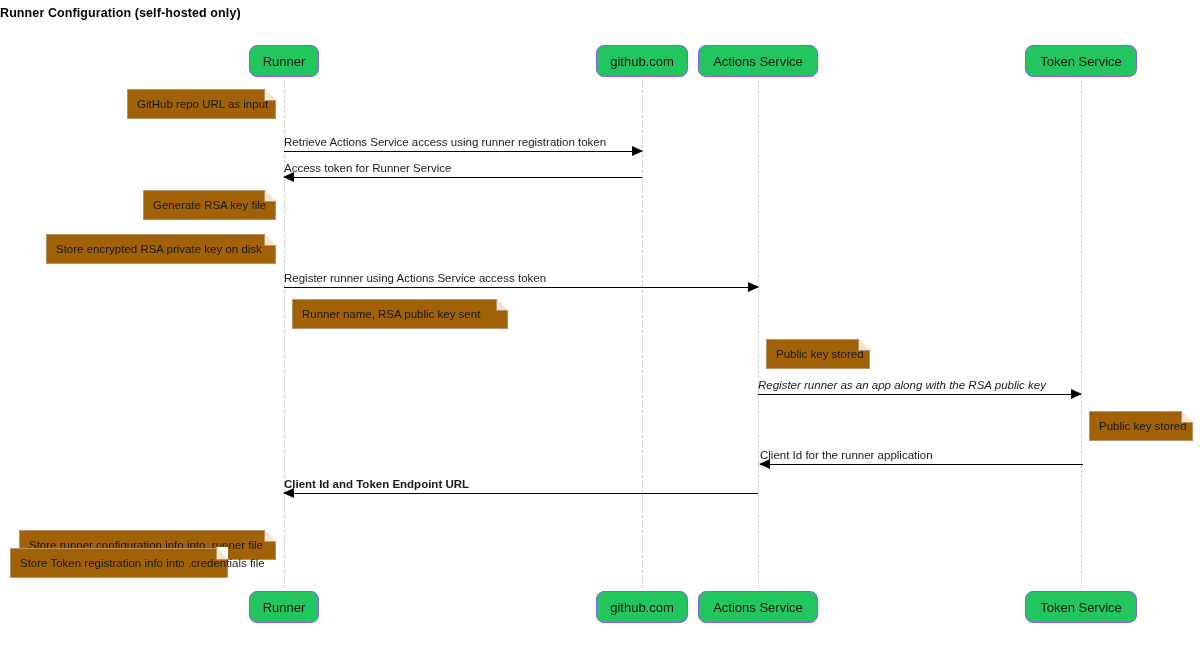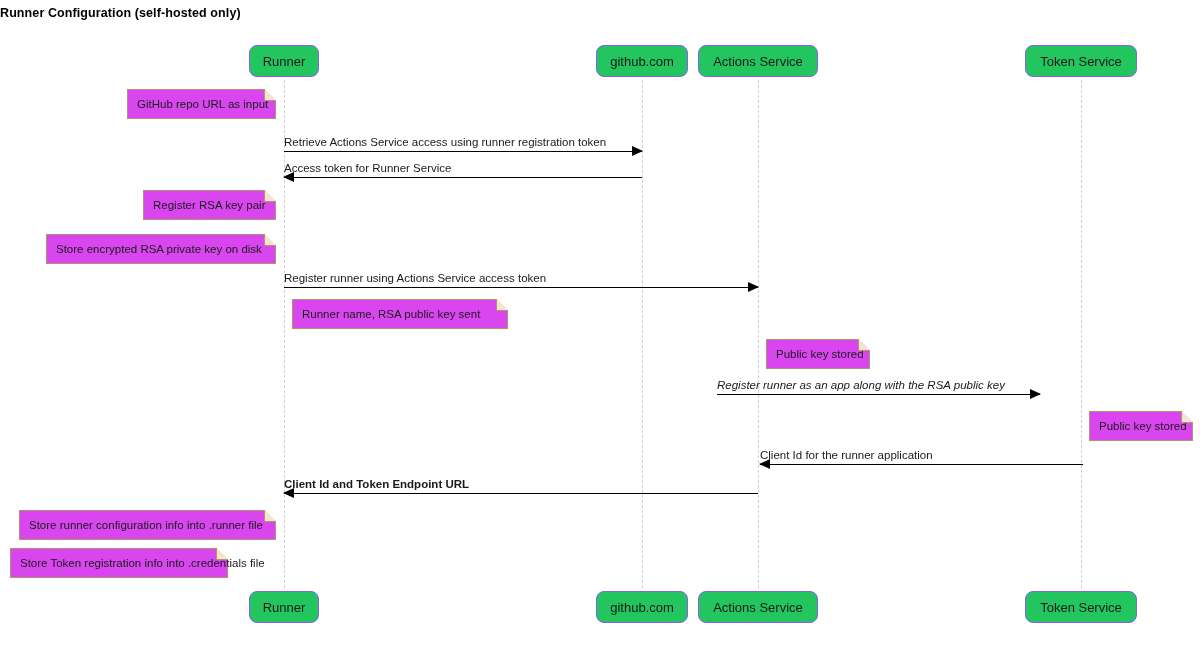--- a/index.html
+++ b/index.html
@@ -52,21 +52,21 @@
     justify-content: center;
     font-size: 13px;
     color: #1a1a1a;
     box-sizing: border-box;
     white-space: nowrap;
   }
 
   
   .note {
     position: absolute;
-    background: #d946ef;
+    background: #a16207;
     border: 1px solid #b8936a;
     box-sizing: border-box;
     height: 30px;
     display: flex;
     align-items: center;
     padding-left: 9px;
     padding-right: 14px;
     font-size: 11.5px;
     color: #1a1a1a;
     white-space: nowrap;
@@ -180,21 +180,21 @@
       <div class="msg left" style="left: 284px; top: 177px; width: 358px;">
         <div class="line"></div>
         <div class="head"></div>
         <div class="label">Access token for Runner Service</div>
       </div>
       <div class="msg right" style="left: 284px; top: 287px; width: 474px;">
         <div class="line"></div>
         <div class="head"></div>
         <div class="label">Register runner using Actions Service access token</div>
       </div>
-      <div class="msg right" style="left: 717px; top: 394px; width: 323px; font-style: italic;">
+      <div class="msg right" style="left: 758px; top: 394px; width: 323px; font-style: italic;">
         <div class="line"></div>
         <div class="head"></div>
         <div class="label">Register runner as an app along with the RSA public key</div>
       </div>
       <div class="msg left" style="left: 760px; top: 464px; width: 323px;">
         <div class="line"></div>
         <div class="head"></div>
         <div class="label">Client Id for the runner application</div>
       </div>
       <div class="msg left" style="left: 284px; top: 493px; width: 474px; font-weight: bold;">
@@ -202,40 +202,40 @@
         <div class="head"></div>
         <div class="label">Client Id and Token Endpoint URL</div>
       </div>
     </div>
   <div id="notes-layer">
       <div class="note" style="left: 127px; top: 89px; width: 149px;">
         <span>GitHub repo URL as input</span>
         <span class="fold"></span>
       </div>
       <div class="note" style="left: 143px; top: 190px; width: 133px;">
-        <span>Register RSA key pair</span>
+        <span>Generate RSA key file</span>
         <span class="fold"></span>
       </div>
       <div class="note" style="left: 46px; top: 234px; width: 230px;">
         <span>Store encrypted RSA private key on disk</span>
         <span class="fold"></span>
       </div>
       <div class="note" style="left: 292px; top: 299px; width: 216px;">
         <span>Runner name, RSA public key sent</span>
         <span class="fold"></span>
       </div>
       <div class="note" style="left: 766px; top: 339px; width: 104px;">
         <span>Public key stored</span>
         <span class="fold"></span>
       </div>
       <div class="note" style="left: 1089px; top: 411px; width: 104px;">
         <span>Public key stored</span>
         <span class="fold"></span>
       </div>
-      <div class="note" style="left: 19px; top: 510px; width: 257px;">
+      <div class="note" style="left: 19px; top: 530px; width: 257px;">
         <span>Store runner configuration info into .runner file</span>
         <span class="fold"></span>
       </div>
       <div class="note" style="left: 10px; top: 548px; width: 218px;">
         <span>Store Token registration info into .credentials file</span>
         <span class="fold"></span>
       </div>
     </div>
 </div>
 

